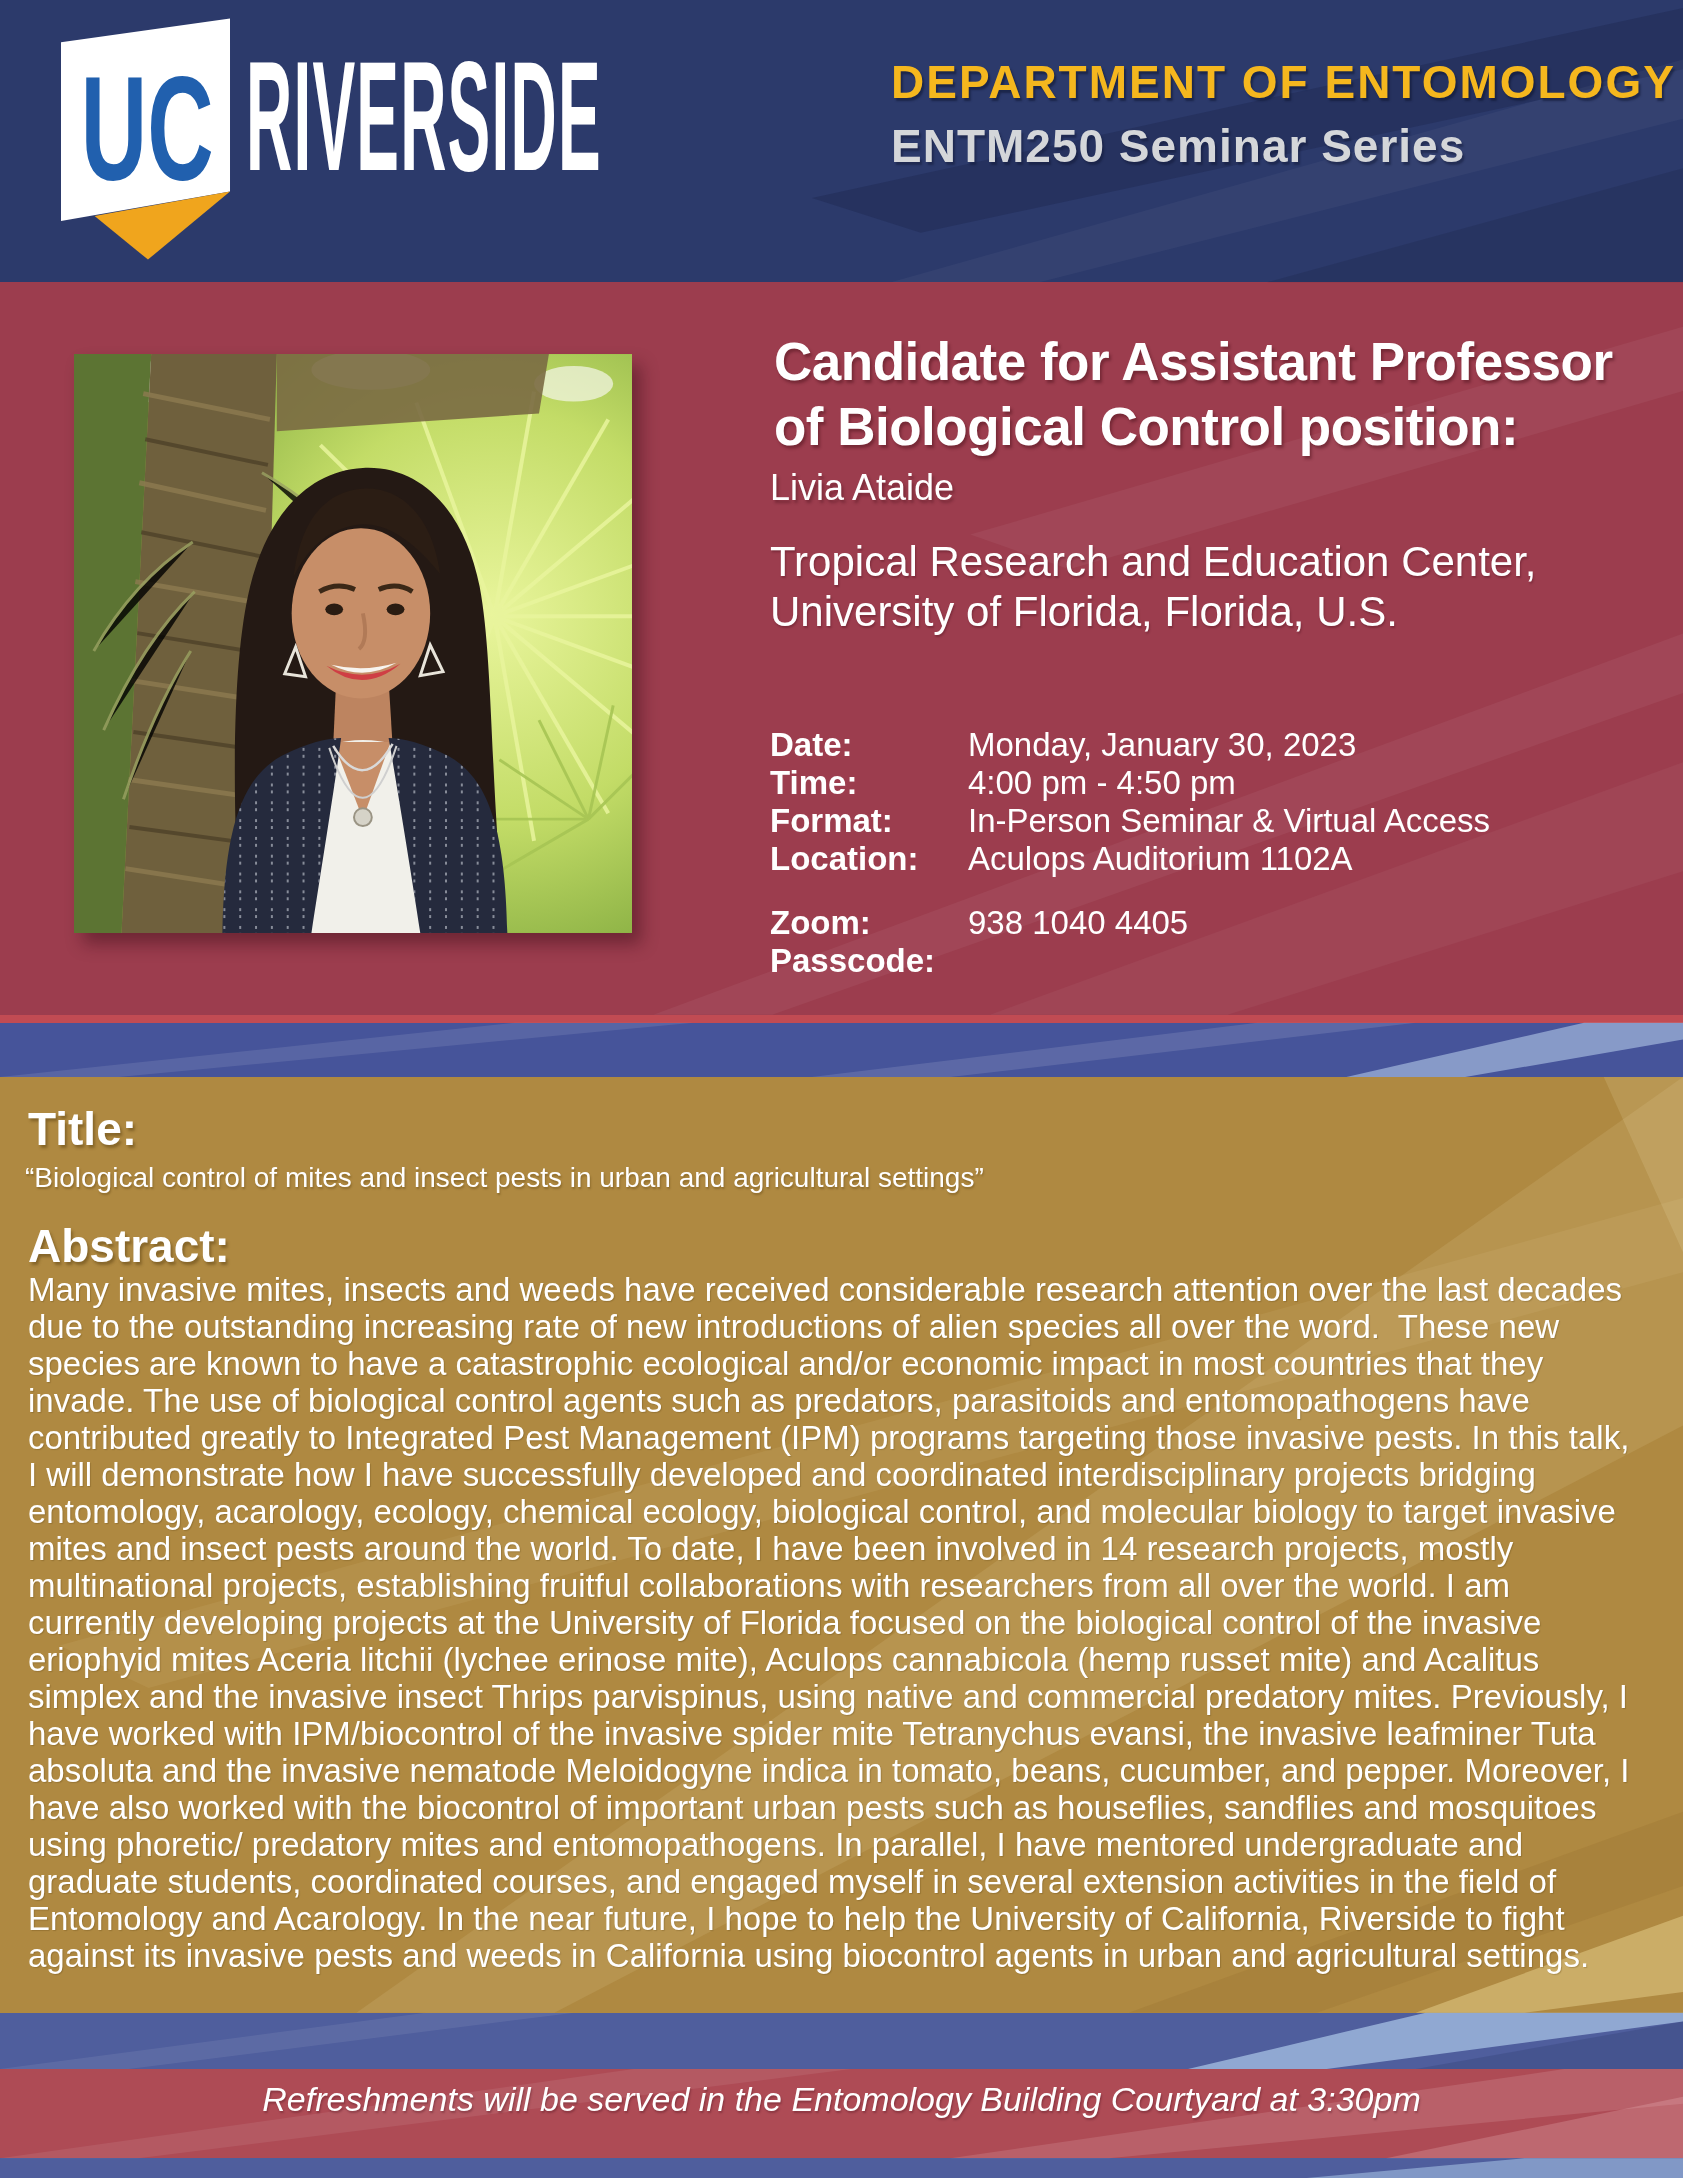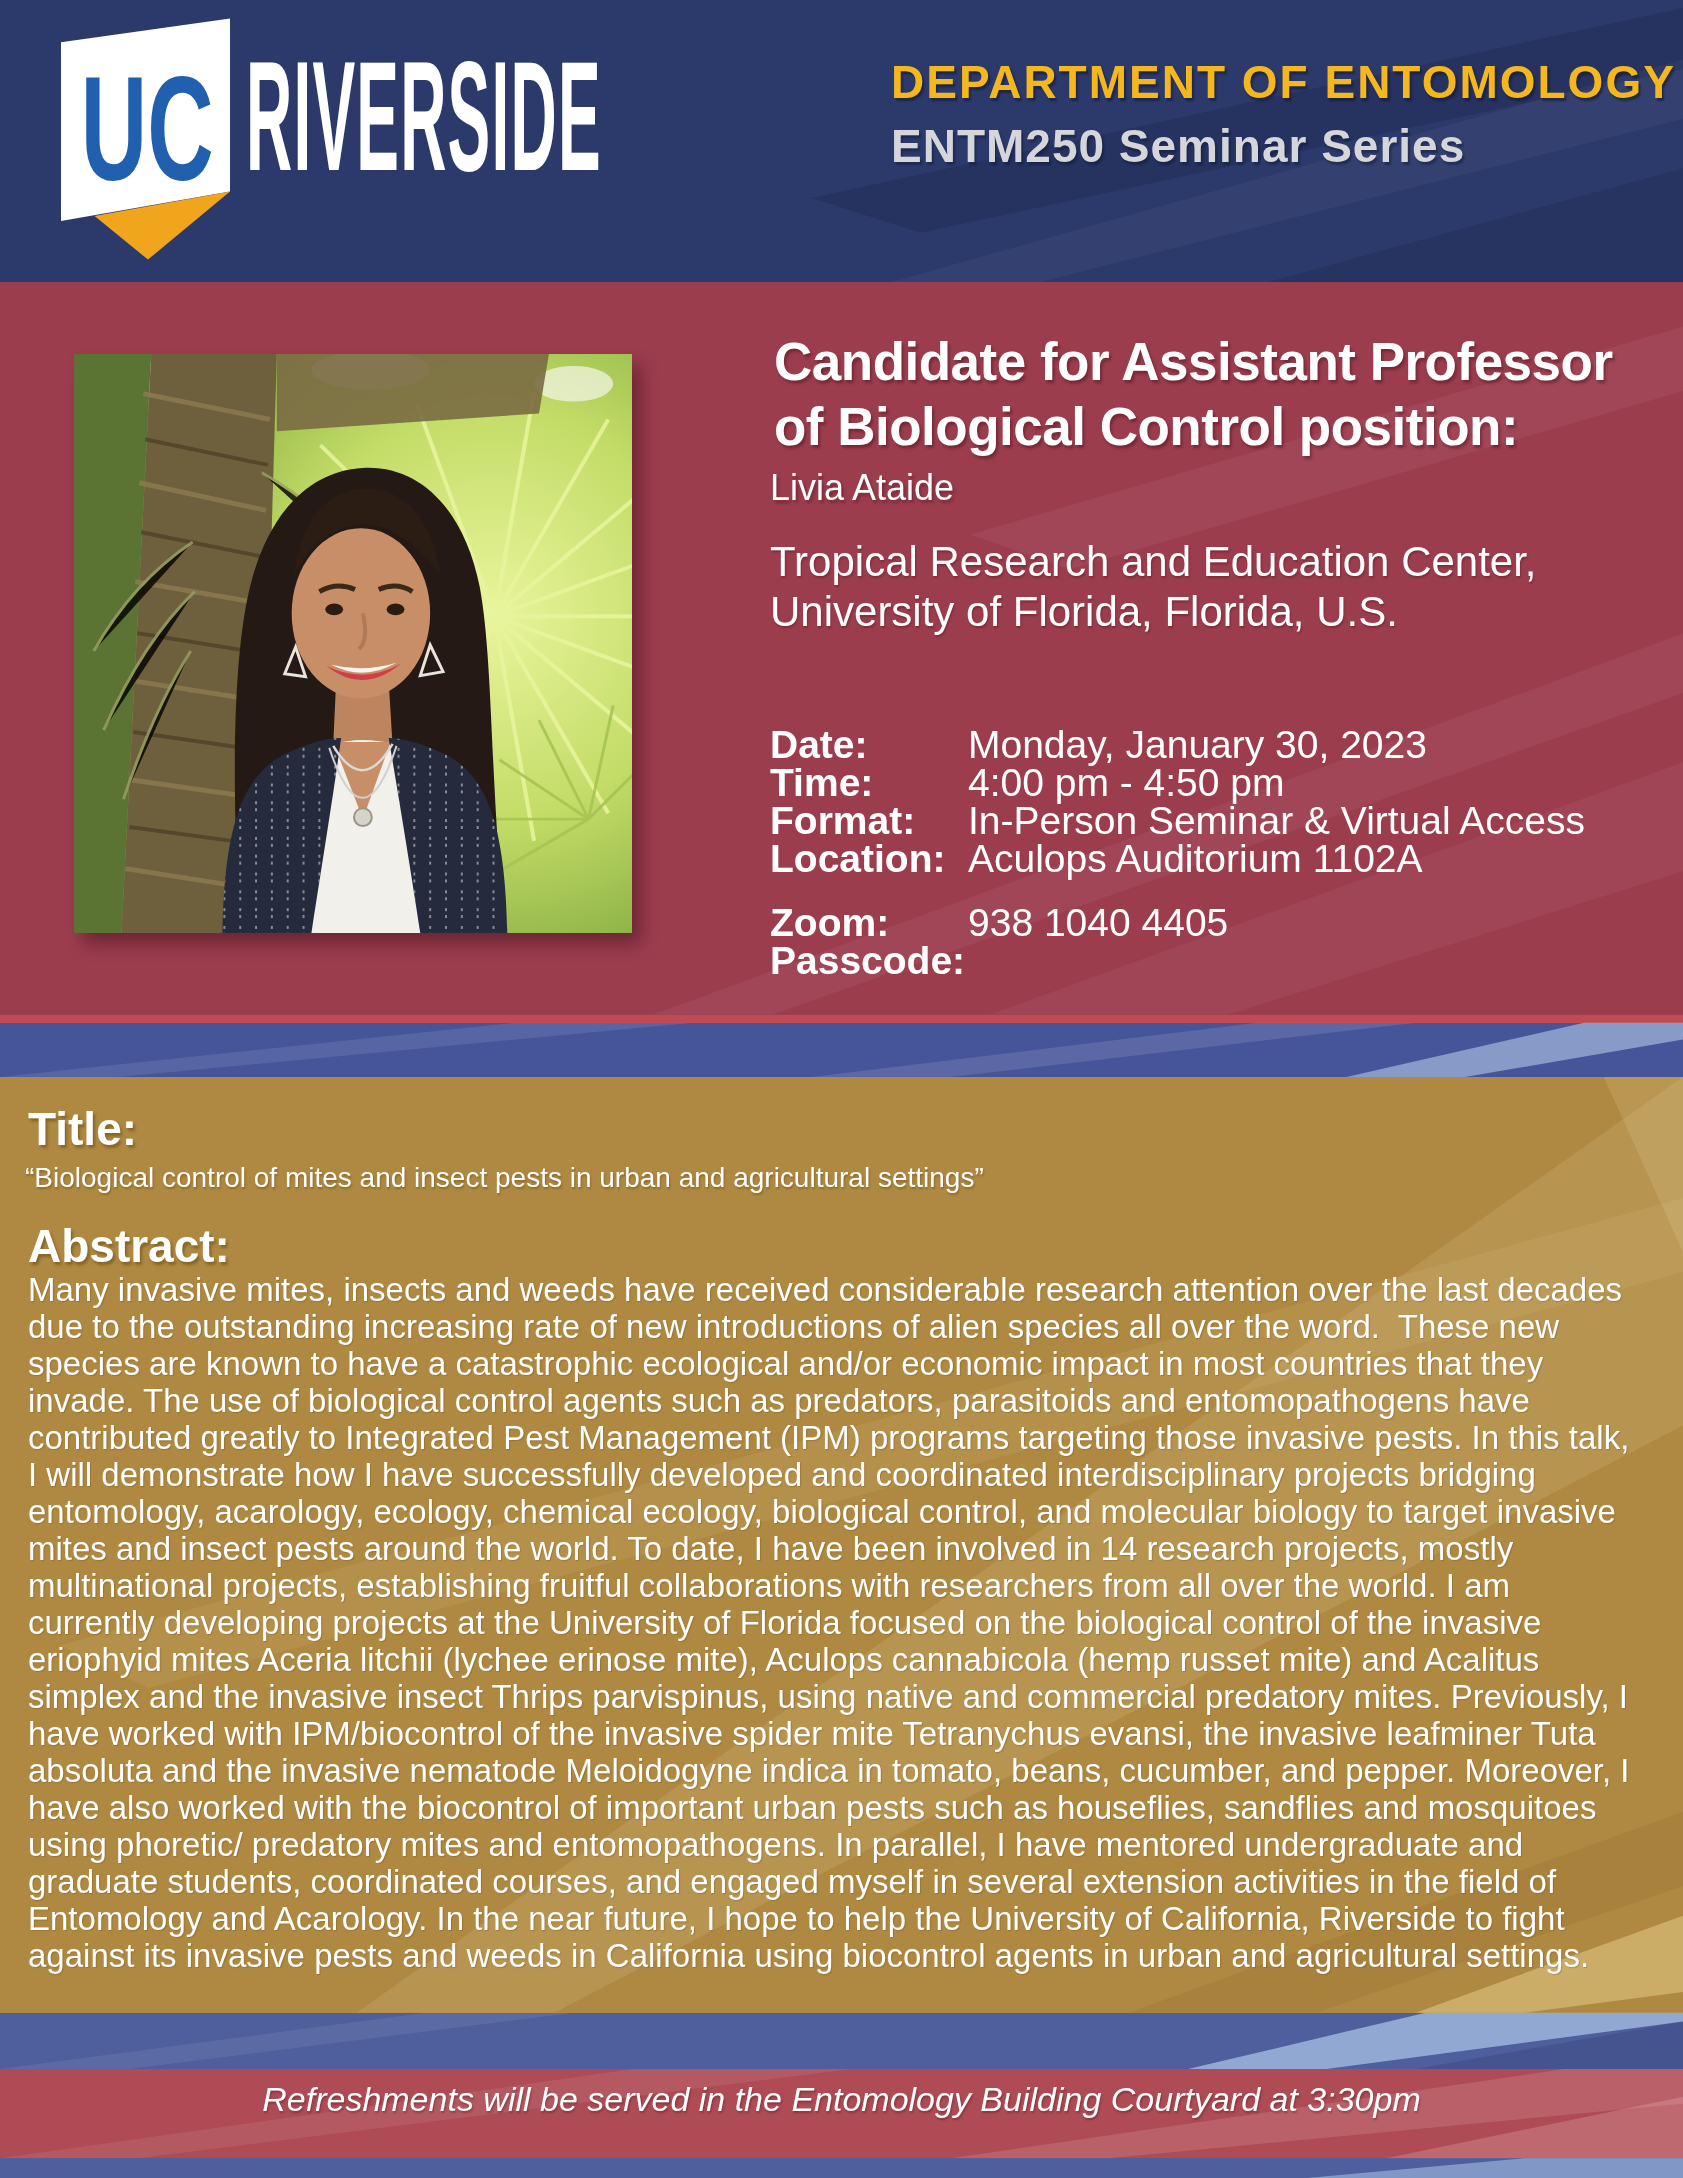--- a/index.html
+++ b/index.html
@@ -32,21 +32,21 @@
   .photo{position:absolute;left:74px;top:72px;width:558px;height:579px;margin:0;
     box-shadow:9px 11px 16px rgba(55,12,22,.45);overflow:hidden;background:#86ad41;}
   .hero-right{position:absolute;left:770px;top:0;width:913px;height:733px;color:#fff;}
   .hero-heading{position:absolute;top:43px;margin:4px;font-size:53px;line-height:65px;font-weight:700;
     letter-spacing:-0.5px;text-shadow:2px 3px 3px rgba(70,15,25,.45);}
   .speaker{position:absolute;top:173px;font-size:36px;line-height:65px;font-weight:400;
     text-shadow:2px 3px 3px rgba(70,15,25,.4);}
   .affil{position:absolute;top:255px;font-size:42px;line-height:50px;font-weight:400;
     text-shadow:1px 2px 2px rgba(70,15,25,.35);}
   .details{position:absolute;top:444px;display:grid;grid-template-columns:198px auto;
-    font-size:39px;line-height:38px;column-gap:0;}
+    font-size:33px;line-height:38px;column-gap:0;}
   .details .lbl{font-weight:700;}
   .details .spacer{grid-column:1 / span 2;height:26px;}
 
   
   .gold{top:1077px;height:1112px;color:#fff;}
   .gold h2{position:absolute;left:28px;margin:0;font-size:46px;line-height:50px;font-weight:700;
     text-shadow:2px 3px 3px rgba(80,55,10,.45);}
   .title-label{top:27px;}
   .quote{position:absolute;left:25px;top:81px;margin:0;font-size:28px;line-height:40px;font-weight:400;
     text-shadow:1px 2px 2px rgba(80,55,10,.35);}

